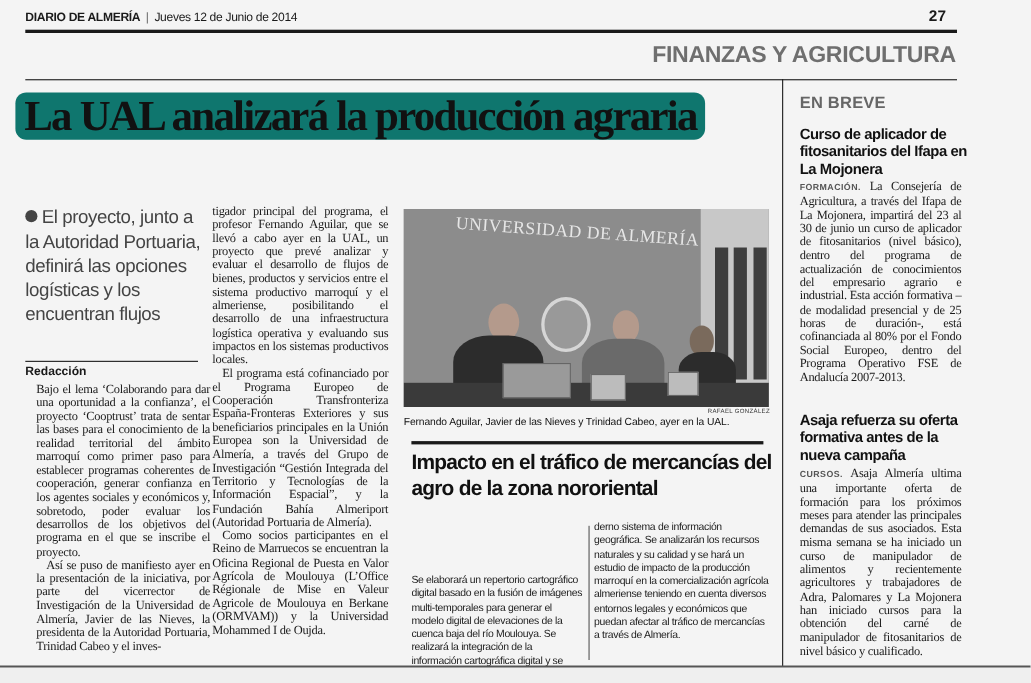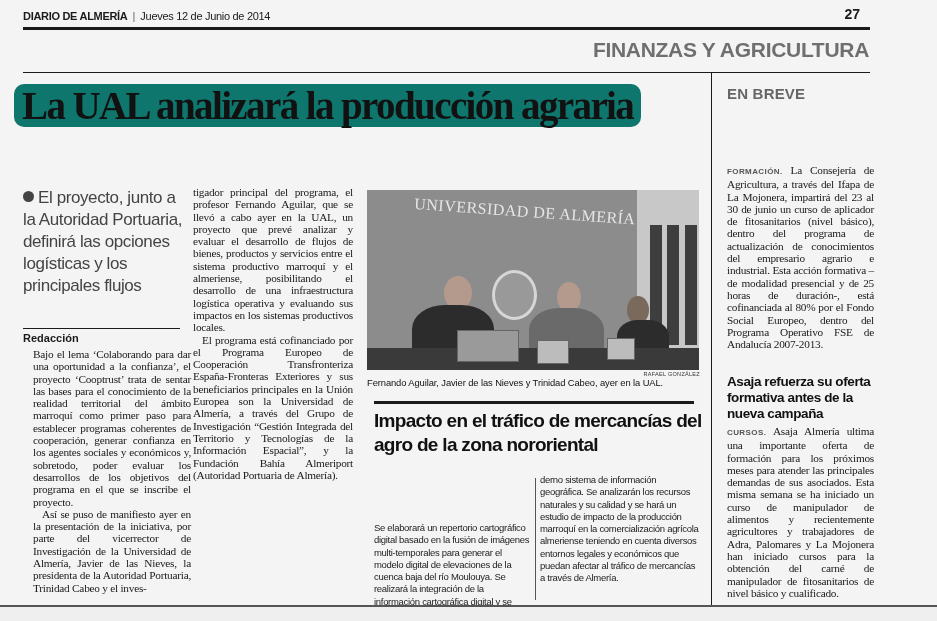--- a/index.html
+++ b/index.html
@@ -146,33 +146,34 @@
   <div class="top-rule"></div>
   <div class="section-title">FINANZAS Y AGRICULTURA</div>
   <div class="section-rule"></div>
   <div class="col-divider-right"></div>
 
   <h1 class="headline">
     <span class="hl">La UAL analizará la producción agraria</span><br>
   </h1>
 
   <div class="subhead">
-    <span class="bullet"></span><span>El proyecto, junto a la Autoridad Portuaria, definirá las opciones logísticas y los principales flujos</span>
+    <span class="bullet"></span><span>El proyecto, junto a la Autoridad Portuaria, definirá las opciones logísticas y los encuentran flujos</span>
   </div>
   <div class="subhead-rule"></div>
   <div class="byline">Redacción</div>
 
   <div class="body-text col1">
     <p>Bajo el lema ‘Colaborando para dar una oportunidad a la confianza’, el proyecto ‘Cooptrust’ trata de sentar las bases para el conocimiento de la realidad territorial del ámbito marroquí como primer paso para establecer programas coherentes de cooperación, generar confianza en los agentes sociales y económicos y, sobretodo, poder evaluar los desarrollos de los objetivos del programa en el que se inscribe el proyecto.</p>
     <p>Así se puso de manifiesto ayer en la presentación de la iniciativa, por parte del vicerrector de Investigación de la Universidad de Almería, Javier de las Nieves, la presidenta de la Autoridad Portuaria, Trinidad Cabeo y el inves-</p>
   </div>
 
   <div class="body-text col2">
     <p style="text-indent:0">tigador principal del programa, el profesor Fernando Aguilar, que se llevó a cabo ayer en la UAL, un proyecto que prevé analizar y evaluar el desarrollo de flujos de bienes, productos y servicios entre el sistema productivo marroquí y el almeriense, posibilitando el desarrollo de una infraestructura logística operativa y evaluando sus impactos en los sistemas productivos locales.</p>
     <p>El programa está cofinanciado por el Programa Europeo de Cooperación Transfronteriza España-Fronteras Exteriores y sus beneficiarios principales en la Unión Europea son la Universidad de Almería, a través del Grupo de Investigación “Gestión Integrada del Territorio y Tecnologías de la Información Espacial”, y la Fundación Bahía Almeriport (Autoridad Portuaria de Almería).</p>
+    <p>Como socios participantes en el Reino de Marruecos se encuentran la Oficina Regional de Puesta en Valor Agrícola de Moulouya (L’Office Régionale de Mise en Valeur Agricole de Moulouya en Berkane (ORMVAM)) y la Universidad Mohammed I de Oujda.</p>
   </div>
 
   <div class="photo">
     <div class="wall"></div>
     <div class="wall-right"></div>
     <div class="sign">UNIVERSIDAD DE ALMERÍA</div>
     <div class="emblem"></div>
     <div class="flag" style="left:283px"></div>
     <div class="flag" style="left:300px"></div>
     <div class="flag" style="left:318px"></div>
@@ -191,20 +192,21 @@
   <div class="caption">Fernando Aguilar, Javier de las Nieves y Trinidad Cabeo, ayer en la UAL.</div>
 
   <div class="sub-rule"></div>
   <h2 class="sub-headline">Impacto en el tráfico de mercancías del agro de la zona nororiental</h2>
   <div class="sans-body sub-col1">Se elaborará un repertorio cartográfico digital basado en la fusión de imágenes multi-temporales para generar el modelo digital de elevaciones de la cuenca baja del río Moulouya. Se realizará la integración de la información cartográfica digital y se implementarán las capas de información cartográfica en un mo-</div>
   <div class="sub-col-divider"></div>
   <div class="sans-body sub-col2">derno sistema de información geográfica. Se analizarán los recursos naturales y su calidad y se hará un estudio de impacto de la producción marroquí en la comercialización agrícola almeriense teniendo en cuenta diversos entornos legales y económicos que puedan afectar al tráfico de mercancías a través de Almería.</div>
 
   <div class="en-breve">EN BREVE</div>
 
+  <h3 class="brief-title b1">Curso de aplicador de fitosanitarios del Ifapa en La Mojonera</h3>
   <div class="body-text brief-body b1">
     <span class="kicker">FORMACIÓN.</span>
     <span>La Consejería de Agricultura, a través del Ifapa de La Mojonera, impartirá del 23 al 30 de junio un curso de aplicador de fitosanitarios (nivel básico), dentro del programa de actualización de conocimientos del empresario agrario e industrial. Esta acción formativa –de modalidad presencial y de 25 horas de duración-, está cofinanciada al 80% por el Fondo Social Europeo, dentro del Programa Operativo FSE de Andalucía 2007-2013.</span>
   </div>
 
   <h3 class="brief-title b2">Asaja refuerza su oferta formativa antes de la nueva campaña</h3>
   <div class="body-text brief-body b2">
     <span class="kicker">CURSOS.</span>
     <span>Asaja Almería ultima una importante oferta de formación para los próximos meses para atender las principales demandas de sus asociados. Esta misma semana se ha iniciado un curso de manipulador de alimentos y recientemente agricultores y trabajadores de Adra, Palomares y La Mojonera han iniciado cursos para la obtención del carné de manipulador de fitosanitarios de nivel básico y cualificado.</span>
   </div>

